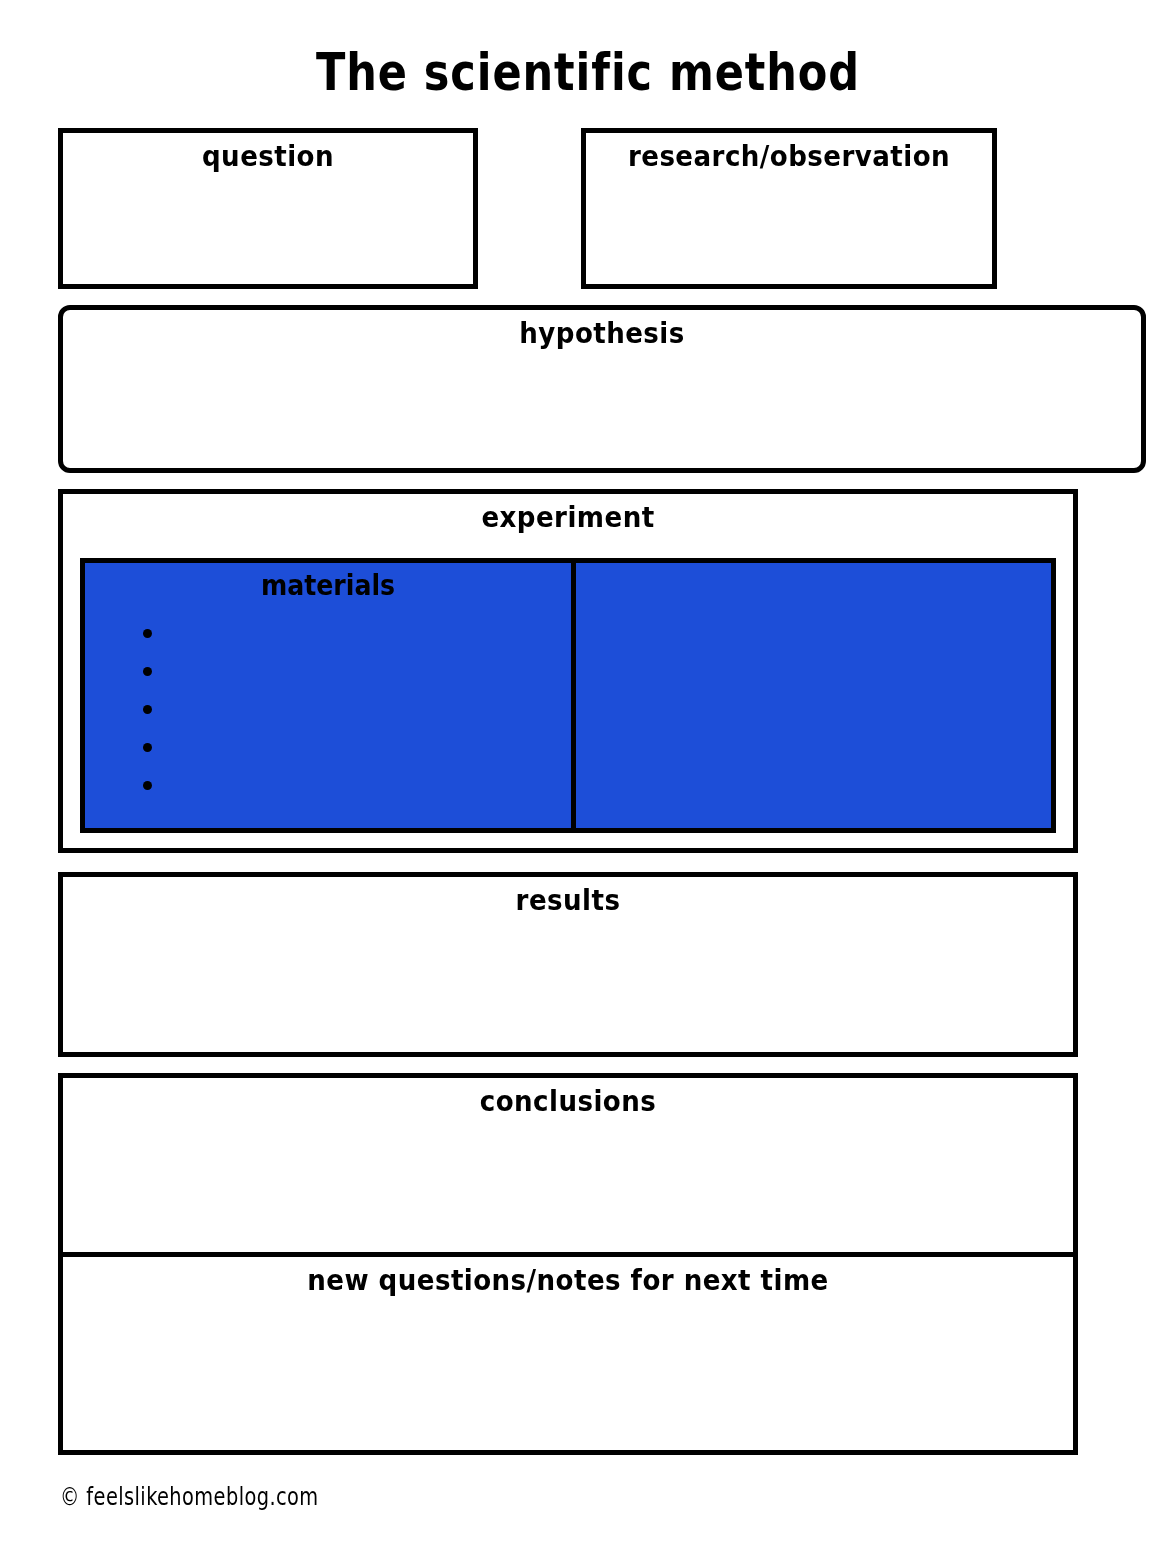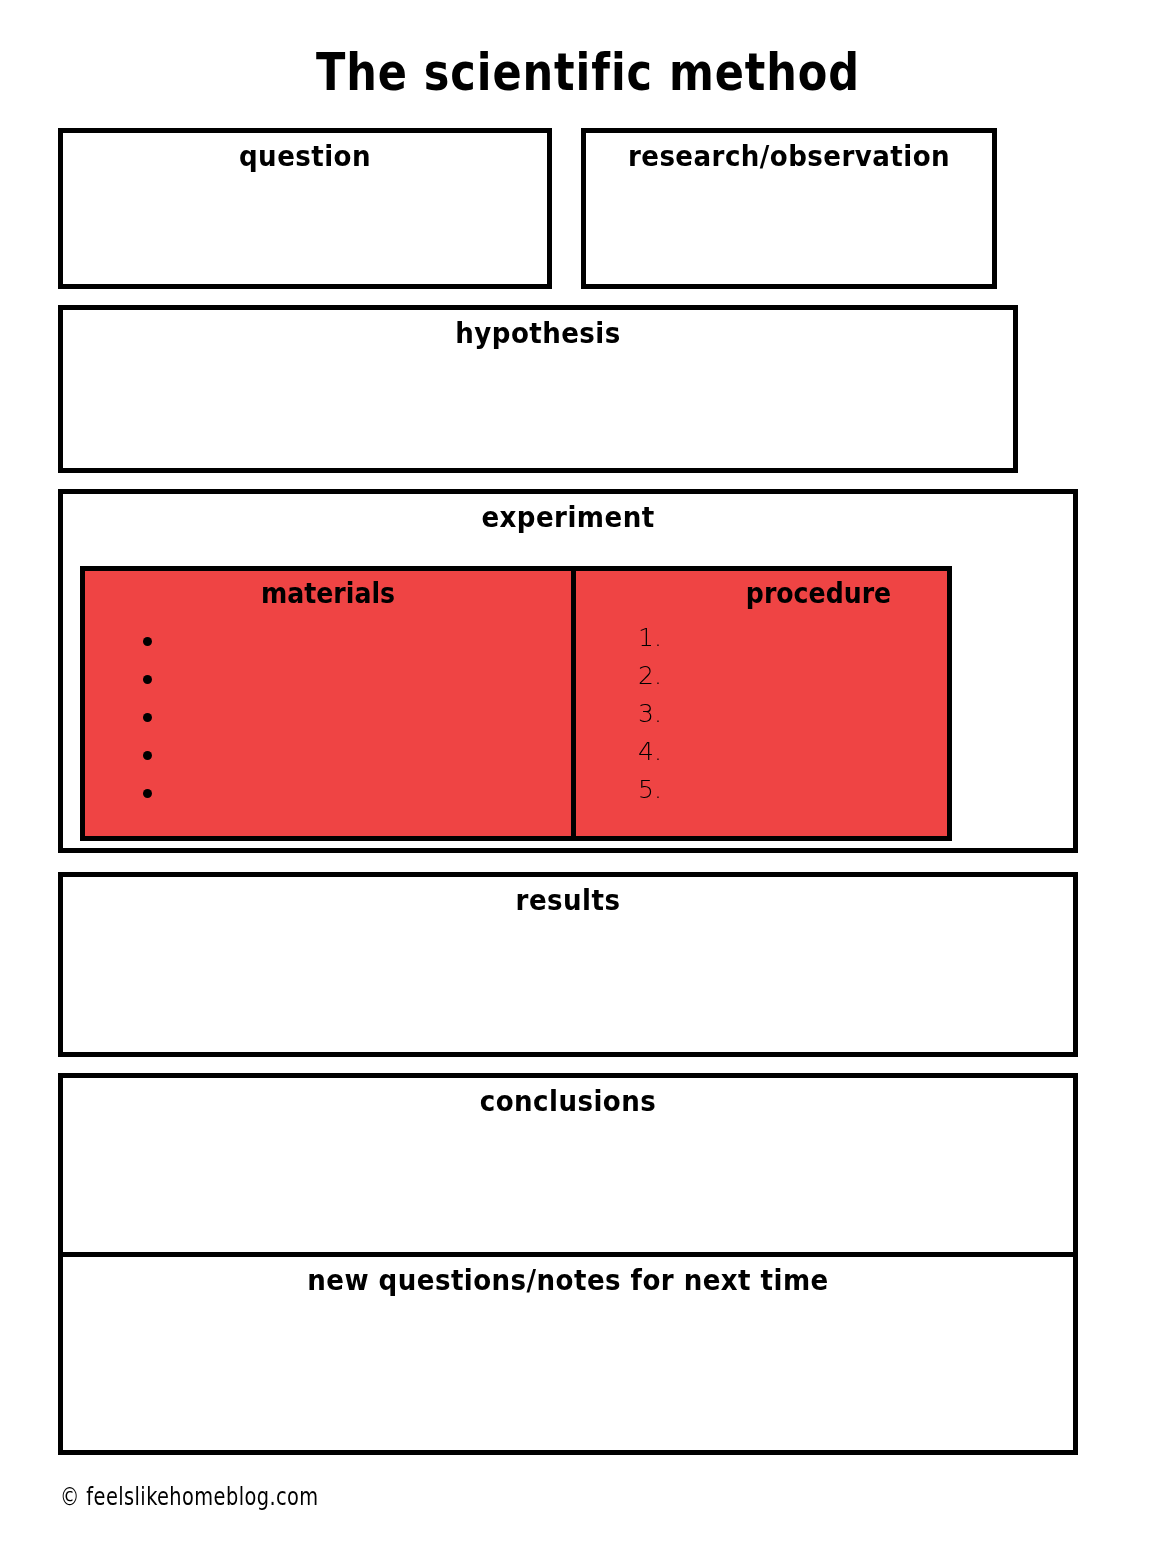--- a/index.html
+++ b/index.html
@@ -51,34 +51,34 @@
     font-weight: bold;
     font-size: 29px;
     line-height: 34px;
     letter-spacing: 0.5px;
     transform: scaleX(0.90);
     transform-origin: center center;
     white-space: nowrap;
   }
 
   
-  #box-question      { left: 58px;  top: 128px;  width: 494px; height: 161px; }
+  #box-question      { left: 58px;  top: 128px;  width: 420px; height: 161px; }
   #box-research      { left: 581px; top: 128px;  width: 416px; height: 161px; }
-  #box-hypothesis    { left: 58px;  top: 305px;  width: 960px; height: 168px; }
+  #box-hypothesis    { left: 58px;  top: 305px;  width: 1088px; height: 168px; border-radius: 12px; }
 
   #box-experiment    { left: 58px;  top: 489px;  width: 1020px; height: 364px; }
   #box-inner-wrap {
     position: absolute;
     left: 17px;
-    top: 72px;
-    width: 872px;
+    top: 64px;
+    width: 976px;
     height: 275px;
     box-sizing: border-box;
     border: 5px solid #000000;
-    background: #ef4444;
+    background: #1d4ed8;
   }
   #col-divider {
     position: absolute;
     left: 486px;
     top: 0;
     width: 5px;
     height: 100%;
     background: #000000;
   }
   .sub-col {
@@ -191,30 +191,20 @@
         <li><span></span></li>
         <li><span></span></li>
         <li><span></span></li>
         <li><span></span></li>
         <li><span></span></li>
       </ul>
     </div>
 
     <div id="col-divider"></div>
 
-    <div class="sub-col" id="col-procedure">
-      <div class="sub-label">procedure</div>
-      <ol class="number-list">
-        <li>1.</li>
-        <li>2.</li>
-        <li>3.</li>
-        <li>4.</li>
-        <li>5.</li>
-      </ol>
-    </div>
 
   </div>
 </div>
 
 <div class="box" id="box-results">
   <div class="box-label">results</div>
 </div>
 
 <div class="box" id="box-conclusions">
   <div class="box-label">conclusions</div>

